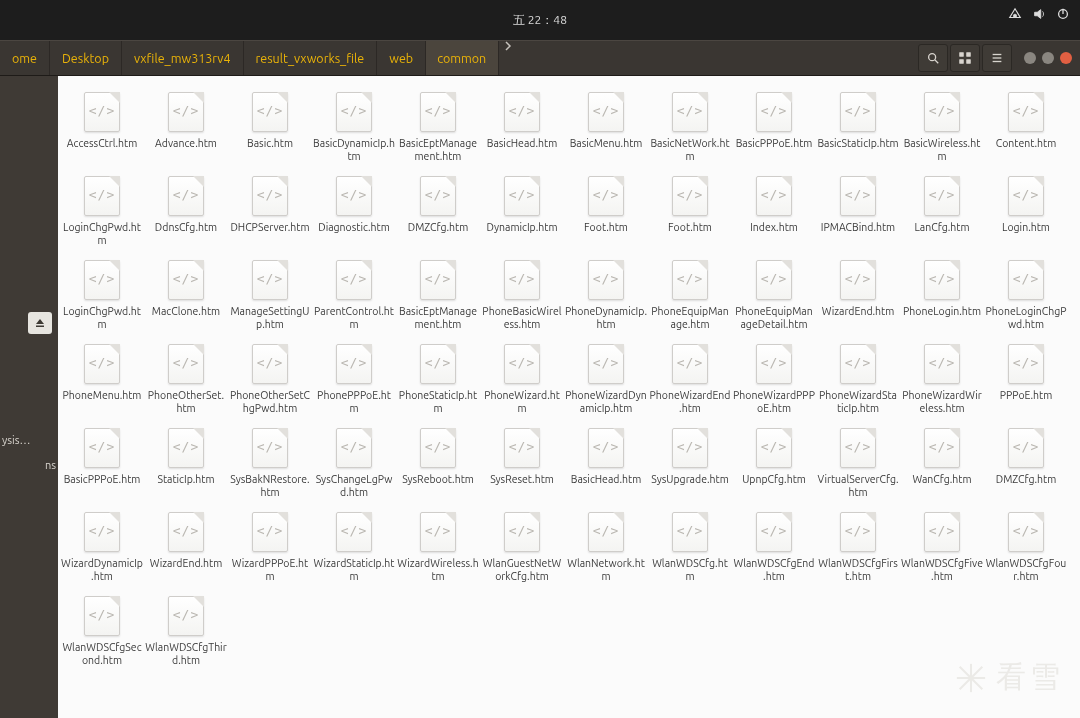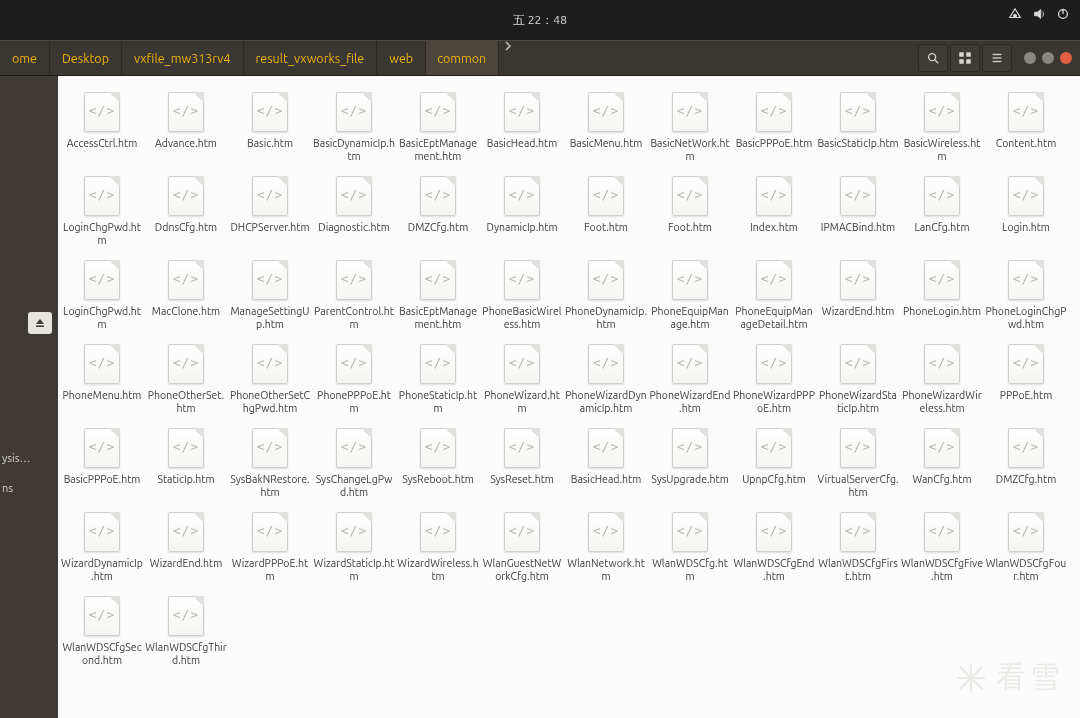--- a/index.html
+++ b/index.html
@@ -130,22 +130,22 @@
 
 <div class="body">
   <div class="sidebar">
     <div class="eject">
       <svg viewBox="0 0 12 12">
           <path d="M6 2l4 5H2z"></path>
           <rect x="2" y="8.5" width="8" height="1.5"></rect>
         </svg>
     </div>
     <div id="sidebar-labels">
-        <div class="side-label" style="top: 376px;">ysis…</div>
-        <div class="side-label" style="top: 406px;">ns</div>
+        <div class="side-label" style="top: 358px;">ysis…</div>
+        <div class="side-label" style="top: 383px; text-align: right;">ns</div>
       </div>
   </div>
 
   <div class="files-pane">
     <div class="grid" id="grid">
         <div class="file">
           <div class="icon-wrap">
             <div class="doc-icon">
               <div class="doc-glyph">&lt;/&gt;</div>
             </div>

